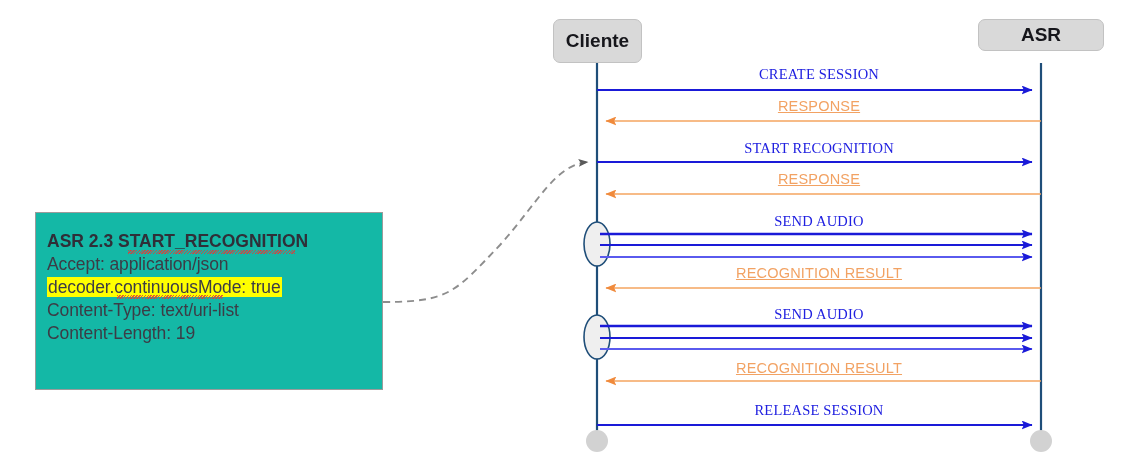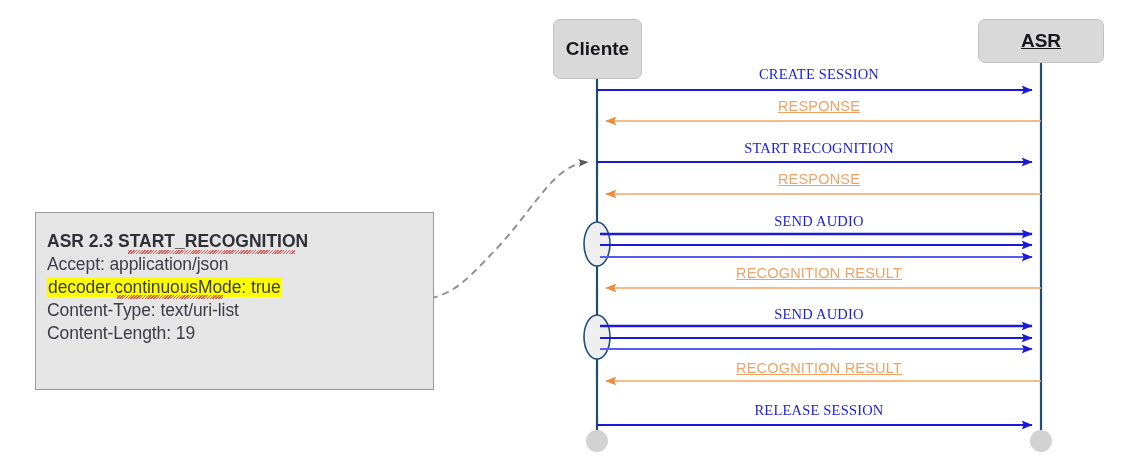--- a/index.html
+++ b/index.html
@@ -20,23 +20,23 @@
     top: 0;
     width: 1132px;
     height: 472px;
   }
 
   
   .note-box {
     position: absolute;
     left: 35px;
     top: 212px;
-    width: 399px;
+    width: 348px;
     height: 178px;
-    background: #e5e5e5;
+    background: #14b8a6;
     border: 1.5px solid #9b9b9b;
     box-sizing: border-box;
   }
   .note-inner {
     position: absolute;
     left: 11px;
     top: 16px;
     right: 6px;
   }
   .note-line {
@@ -82,28 +82,27 @@
     align-items: center;
     justify-content: center;
     font-weight: bold;
     font-size: 19px;
     color: #16161b;
   }
   #head-cliente {
     left: 553px;
     top: 19px;
     width: 89px;
-    height: 60px;
+    height: 44px;
   }
   #head-asr {
     left: 978px;
     top: 19px;
     width: 126px;
-    height: 44px;
-    text-decoration: underline;
+    height: 32px;
   }
 
   
   .msg-label {
     position: absolute;
     font-size: 14.5px;
     letter-spacing: 0.2px;
     white-space: nowrap;
     transform: translateX(-50%);
   }

